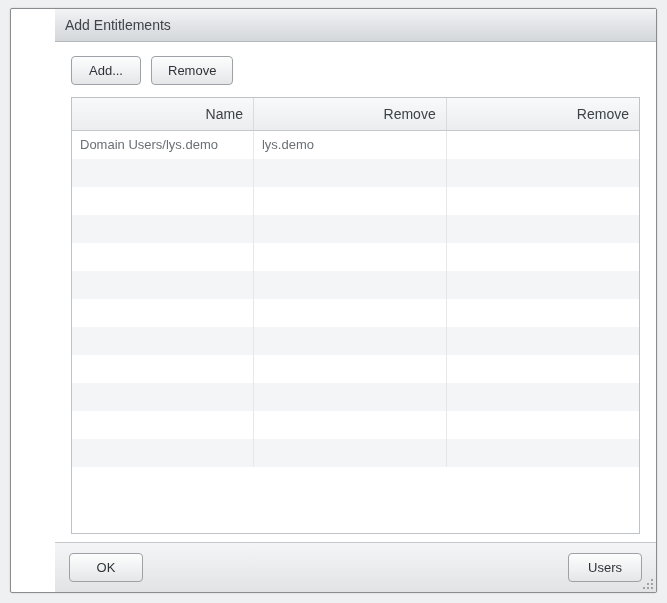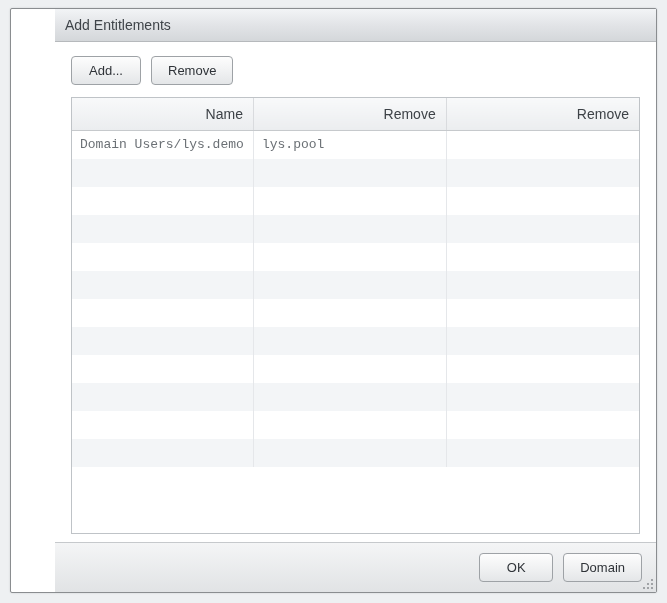--- a/index.html
+++ b/index.html
@@ -91,37 +91,36 @@
     }
     tbody td {
       padding: 6px 8px;
       border-right: 1px solid #e5e7ea;
       color: #6b7075;
       font-size: 13px;
       height: 28px;
       white-space: nowrap;
       overflow: hidden;
       text-overflow: ellipsis;
-      font-family: Liberation Mono, monospace;
     }
     tbody td:last-child {
       border-right: none;
     }
     tbody tr:nth-child(even) td {
       background: #f3f5f7;
     }
     tbody tr:nth-child(odd) td {
       background: #ffffff;
     }
     .footer {
       background: linear-gradient(to bottom, #f4f5f6 0%, #e1e3e5 100%);
       border-top: 1px solid #c6c9cc;
       padding: 10px 14px;
       display: flex;
-      justify-content: flex-end;
+      justify-content: space-between;
       gap: 10px;
       position: relative;
     }
     .footer .btn {
       min-width: 74px;
     }
     .resize-grip {
       position: absolute;
       right: 2px;
       bottom: 2px;
@@ -161,21 +160,21 @@
         <thead>
           <tr>
             <th>Name</th>
             <th>Remove</th>
             <th>Remove</th>
           </tr>
         </thead>
         <tbody id="table-body">
         <tr>
               <td>Domain Users/lys.demo</td>
-              <td>lys.pool</td>
+              <td>lys.demo</td>
               <td></td>
             </tr>
             <tr>
               <td></td>
               <td></td>
               <td></td>
             </tr>
             <tr>
               <td></td>
               <td></td>
@@ -226,21 +225,21 @@
               <td></td>
               <td></td>
             </tr>
           </tbody>
       </table>
     </div>
   </div>
 
   <div class="footer">
     <button class="btn">OK</button>
-    <button class="btn">Domain</button>
+    <button class="btn">Users</button>
     <div class="resize-grip">
       <svg width="12" height="12" viewBox="0 0 12 12">
         <circle cx="10" cy="2" r="1" fill="#8a8d90"></circle>
         <circle cx="6" cy="6" r="1" fill="#8a8d90"></circle>
         <circle cx="10" cy="6" r="1" fill="#8a8d90"></circle>
         <circle cx="2" cy="10" r="1" fill="#8a8d90"></circle>
         <circle cx="6" cy="10" r="1" fill="#8a8d90"></circle>
         <circle cx="10" cy="10" r="1" fill="#8a8d90"></circle>
       </svg>
     </div>

